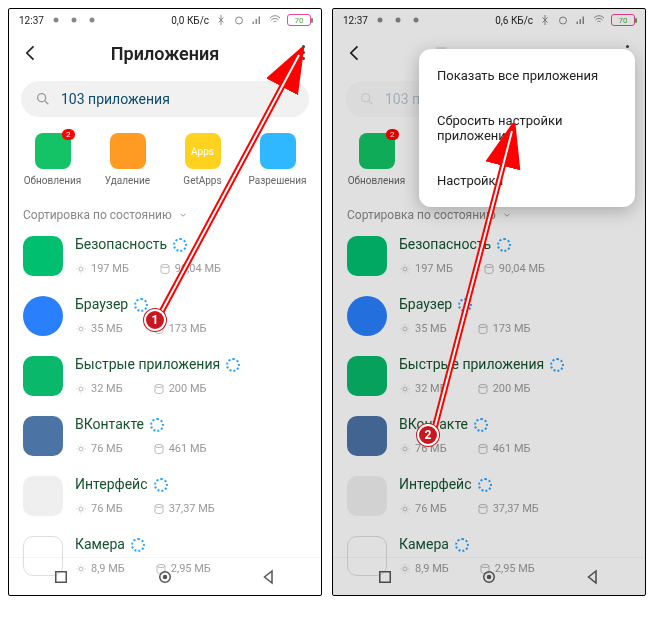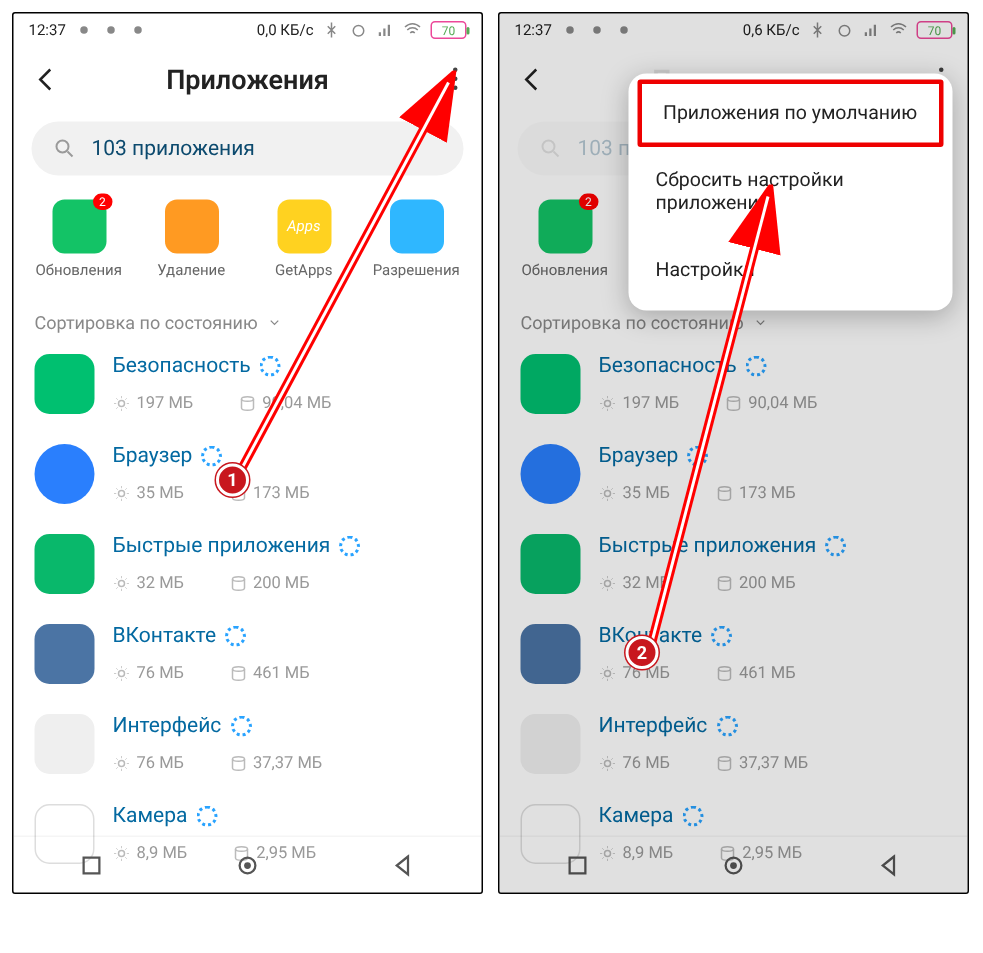--- a/index.html
+++ b/index.html
@@ -24,30 +24,30 @@
   .search svg { width:16px; height:16px; fill:#9a9a9a; }
 
   .quick { display:flex; justify-content:space-around; padding: 10px 6px 14px; }
   .qk { display:flex; flex-direction:column; align-items:center; font-size:10px; color:#666; gap:6px; width:64px;}
   .qk .qicn { width:36px; height:36px; border-radius:8px; position:relative; }
   .qicn.green { background:#13c366; }
   .qicn.orange { background:#ff9a22; }
   .qicn.yellow { background:#ffd220; }
   .qicn.blue { background:#2fb7ff; }
   .qicn .badge { position:absolute; top:-4px; right:-4px; background:red; color:#fff; font-size:8px; border-radius:8px; padding:1px 4px; }
-  .qicn .tr { position:absolute; inset:0; display:flex; align-items:center; justify-content:center; color:#fff; font-size:16px;font-style:italic;}
+  .qicn .tr { position:absolute; inset:0; display:flex; align-items:center; justify-content:center; color:#fff; font-size:16px;}
 
   .sorter { padding: 8px 14px 4px; color:#888; font-size: 12px; display:flex; align-items:center; gap:6px; }
   .chev { width:10px; height:10px; }
 
   .apps { padding: 0 4px; }
   .app { display:flex; gap:12px; padding: 10px 10px; align-items:flex-start; }
   .app .aicon { width:40px; height:40px; border-radius:10px; flex:none; display:flex; align-items:center; justify-content:center; color:#fff; font-size:17px; }
   .app .info { flex:1; }
-  .app .name { font-size:14px; color:#0369a1; display:flex; align-items:center; gap:6px;}
+  .app .name { font-size:14px; color:#14532d; display:flex; align-items:flex-end; gap:6px;}
   .app .spin { width:14px; height:14px; border:2px dotted #29a3ff; border-radius:50%; display:inline-block;}
   .app .meta { margin-top:10px; display:flex; gap:30px; color:#999; font-size:11px; }
   .app .meta span { display:flex; align-items:center; gap:4px; }
   .mico { width:12px; height:12px; fill:#bbb; }
 
   .aicon.sec { background:#00c070; }
   .aicon.brw { background:#2a7ffd; border-radius:50%;}
   .aicon.fast{ background:#09b86b; }
   .aicon.vk  { background:#4b74a4; }
   .aicon.ifc { background:#efefef; color:#888; font-size:20px;}
@@ -477,21 +477,21 @@
     <svg class="nb" viewBox="0 0 24 24">
           <circle cx="12" cy="12" r="7" fill="none" stroke="#555" stroke-width="2"></circle>
           <circle cx="12" cy="12" r="3" fill="#555"></circle>
         </svg>
     <svg class="nb" viewBox="0 0 24 24">
           <path d="M16 4l-10 8 10 8z" fill="none" stroke="#555" stroke-width="2"></path>
         </svg>
   </div>
 
   <div class="popup">
-    <div class="mi highlight">Приложения по умолчанию</div>
+    <div class="mi">Показать все приложения</div>
     <div class="mi">Сбросить настройки приложений</div>
     <div class="mi">Настройки</div>
   </div>
 
   <svg class="arrow" style="left:94px; top:114px; width:100px; height:320px;" viewBox="0 0 100 320">
     <defs>
           <marker id="ah2" markerWidth="10" markerHeight="10" refX="6" refY="3" orient="auto">
             <path d="M0,0 L8,3 L0,6 z" fill="red"></path>
           </marker>
         </defs>

